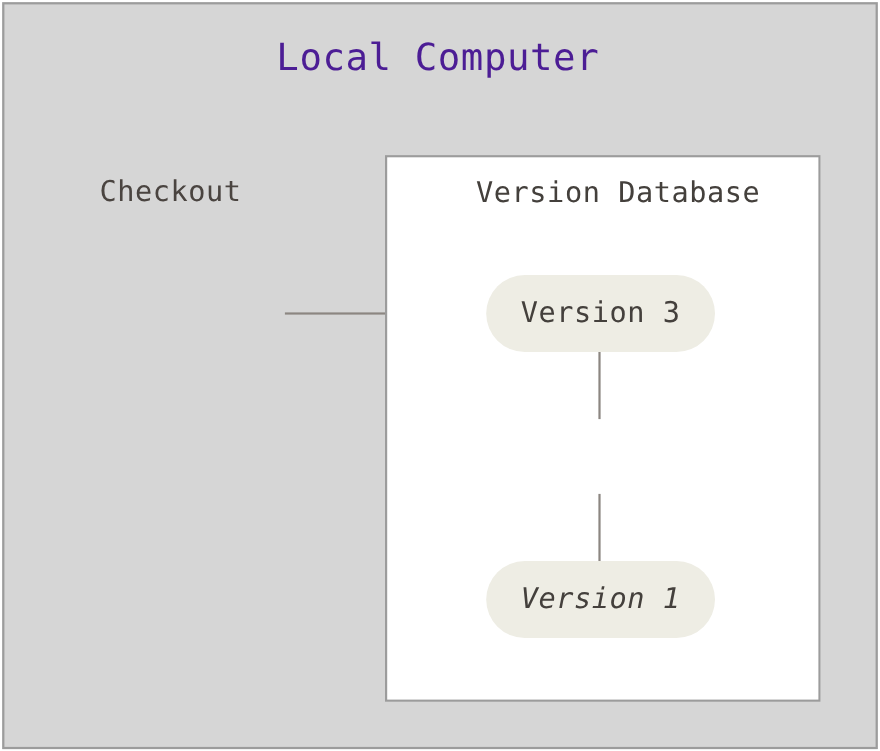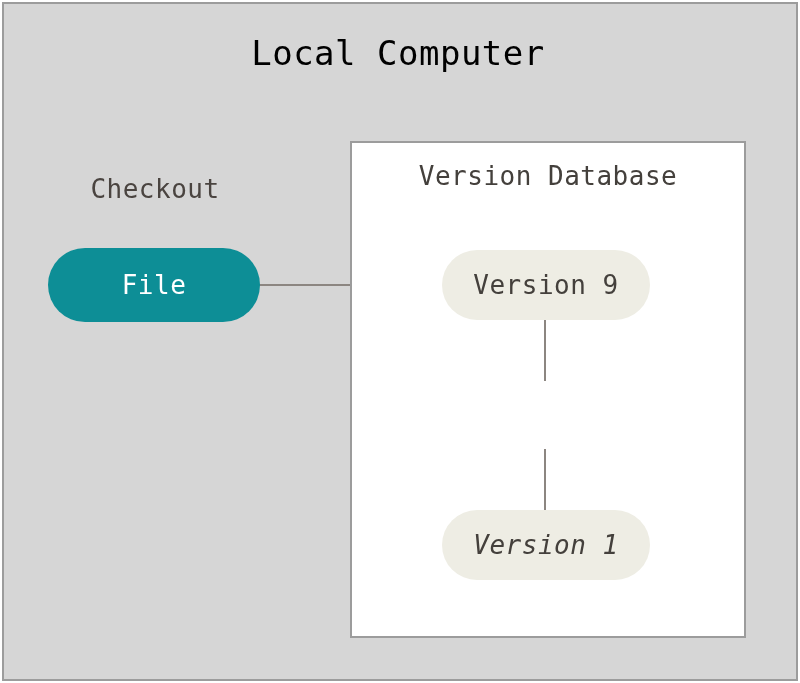--- a/index.html
+++ b/index.html
@@ -36,29 +36,29 @@
   
   .diagram-title {
     position: absolute;
     left: 0;
     top: 31px;
     width: 796px;
     text-align: center;
     font-size: 34px;
     line-height: 44px;
     letter-spacing: 0.5px;
-    color: #000000;
+    color: #4c1d95;
     font-family: "DejaVu Sans Mono", monospace;
   }
 
   
   .checkout-label {
     position: absolute;
     left: 30px;
-    top: 171px;
+    top: 157px;
     width: 250px;
     text-align: center;
     font-size: 26px;
     line-height: 36px;
     letter-spacing: 0.5px;
     color: #4a4440;
     font-family: "DejaVu Sans Mono", monospace;
   }
 
   .node-file {
@@ -95,20 +95,21 @@
     position: absolute;
     left: 350px;
     top: 158px;
     width: 396px;
     text-align: center;
     font-size: 26px;
     line-height: 36px;
     letter-spacing: 0.5px;
     color: #44403c;
     font-family: "DejaVu Sans Mono", monospace;
+    padding-left: 14px;
   }
 
   .node-version {
     position: absolute;
     left: 442px;
     width: 208px;
     height: 70px;
     box-sizing: border-box;
     border-radius: 35px;
     background: #eeede4;
@@ -154,27 +155,26 @@
 <div id="diagram-root">
 
   <div class="outer-frame"></div>
 
   <div class="diagram-title">Local Computer</div>
 
   <div class="checkout-label">Checkout</div>
 
   <div class="conn conn-file-v3"></div>
 
-  <div class="node-file">File</div>
 
   <div class="vdb-panel"></div>
 
   <div class="vdb-label">Version Database</div>
 
   <div class="conn conn-v3-v2"></div>
   <div class="conn conn-v2-v1"></div>
 
-  <div class="node-version node-v3">Version 9</div>
+  <div class="node-version node-v3">Version 3</div>
 
 
   <div class="node-version node-v1">Version 1</div>
 
 </div>
 
 </body></html>

